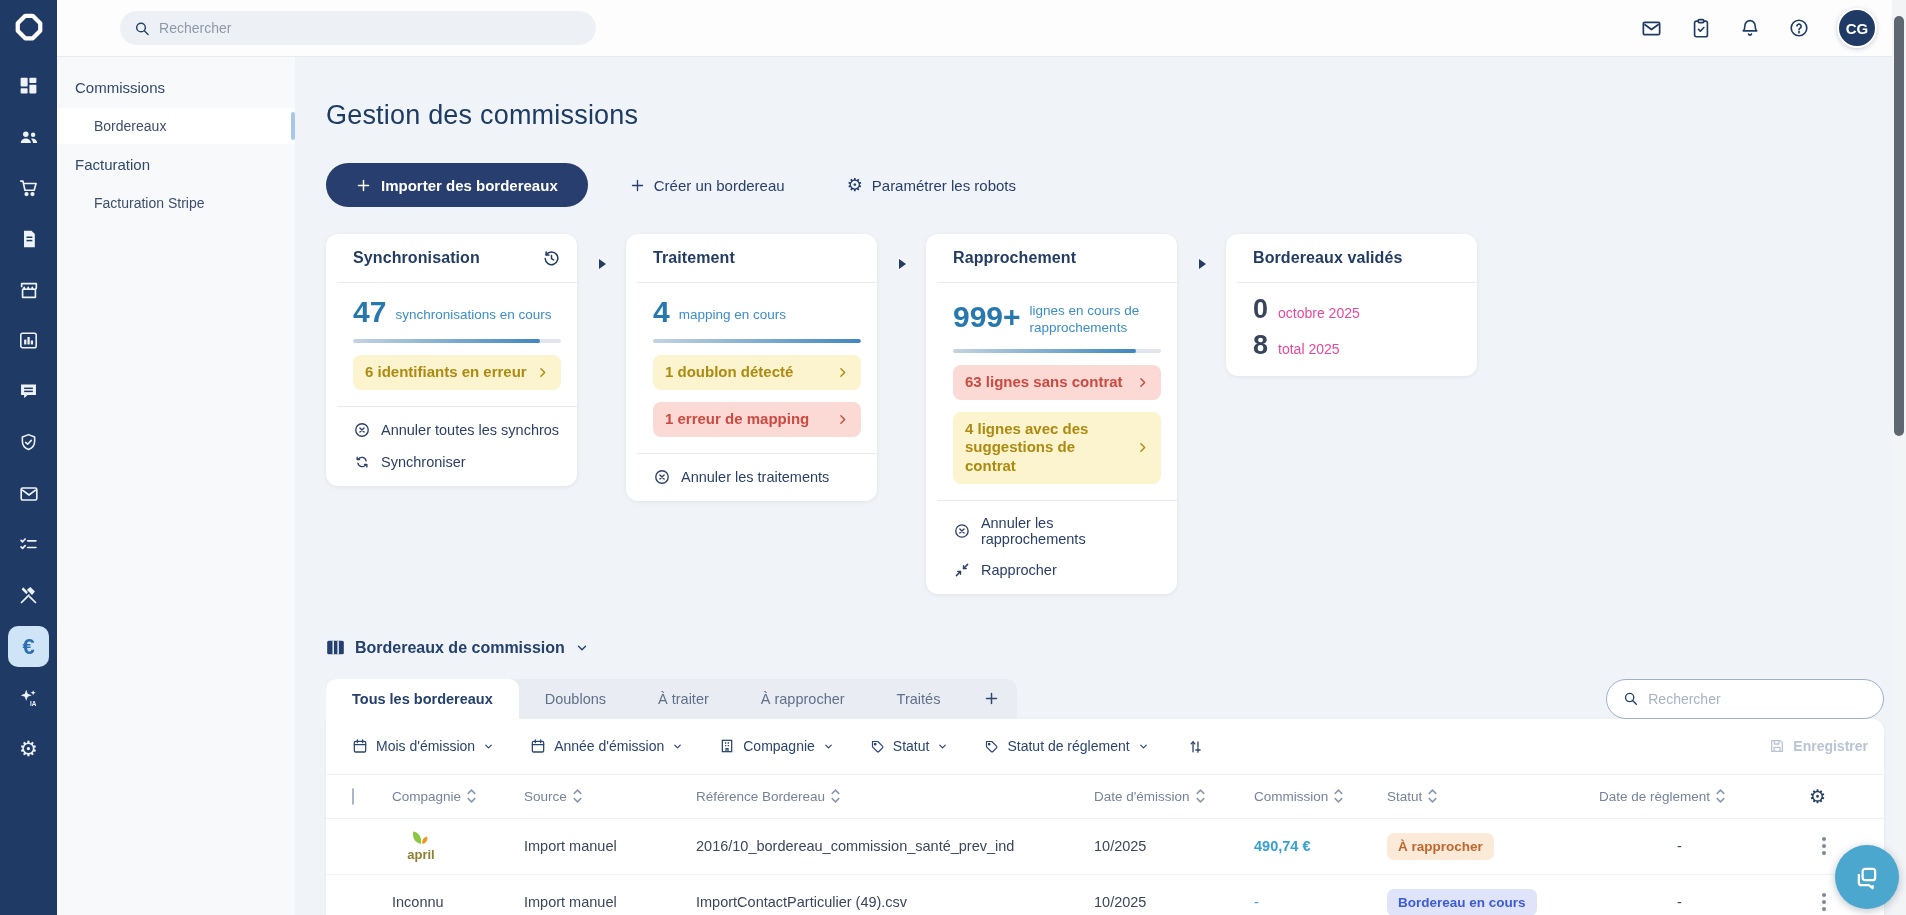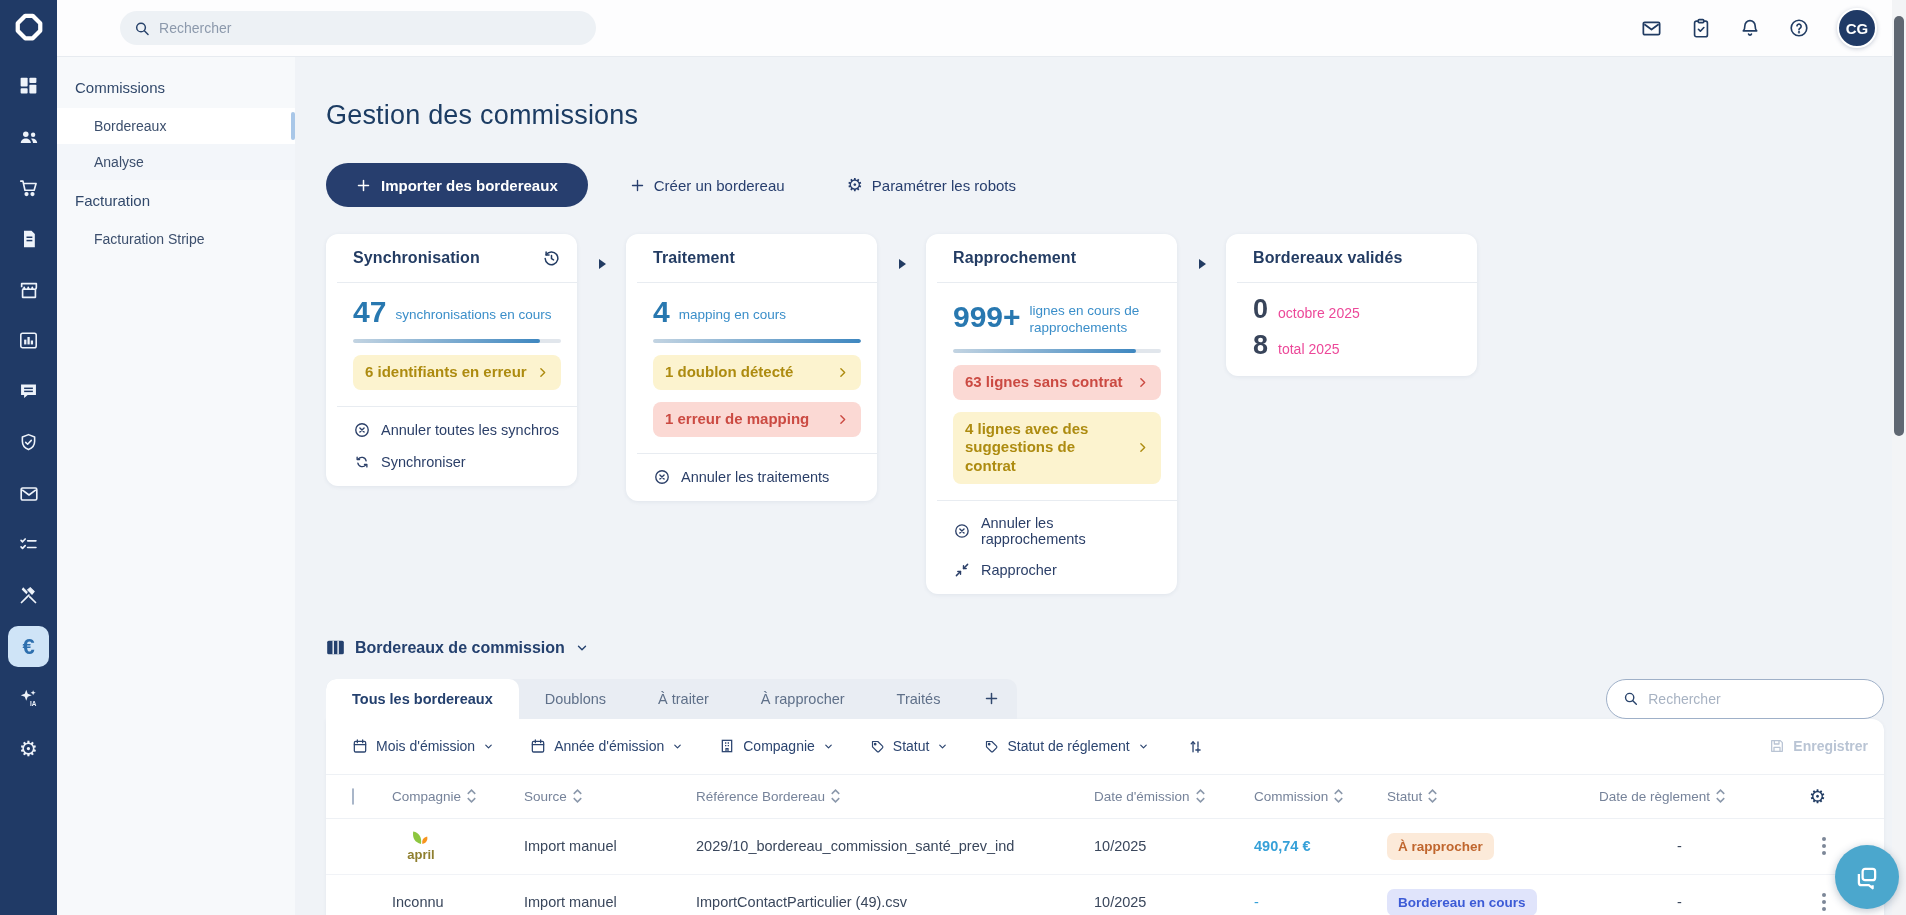--- a/index.html
+++ b/index.html
@@ -249,23 +249,20 @@
     </span>
     <div class="avatar">CG</div>
   </div>
 </header>
 
 <aside class="sidebar">
   <div class="sb-heading">Commissions</div>
   <div class="sb-item active">
     <span>Bordereaux</span>
   </div>
-  <div class="sb-item tint">
-    <span>Analyse</span>
-  </div>
   <div class="sb-gap"></div>
   <div class="sb-heading">Facturation</div>
   <div class="sb-item">
     <span>Facturation Stripe</span>
   </div>
 </aside>
 
 <main class="main">
   <h1 class="page-title">Gestion des commissions</h1>
 
@@ -650,21 +647,21 @@
     <div class="trow tbody-row">
       <div></div>
       <div class="company-logo">
         <svg width="44" height="38" viewBox="0 0 44 38">
           <path d="M22 17C16 15.8 13.2 11 14.2 4.6 20.2 5.8 23 10.6 22 17z" fill="#8dc63f"></path>
           <path d="M23.4 17c-.8-3.8 1-6.6 4.8-7.4.8 3.8-1 6.6-4.8 7.4z" fill="#f7941d"></path>
           <text x="22" y="32" text-anchor="middle" font-size="13" font-weight="bold" fill="#8f7f2f" font-family="Liberation Sans, sans-serif">april</text>
         </svg>
       </div>
       <div>Import manuel</div>
-      <div>2029/10_bordereau_commission_santé_prev_ind</div>
+      <div>2016/10_bordereau_commission_santé_prev_ind</div>
       <div>10/2025</div>
       <div class="cell-commission">490,74 €</div>
       <div><span class="status-pill orange">À rapprocher</span></div>
       <div class="cell-reglement">-</div>
       <div class="col-end kebab">
           <i></i>
           <i></i>
           <i></i>
         </div>
     </div>

